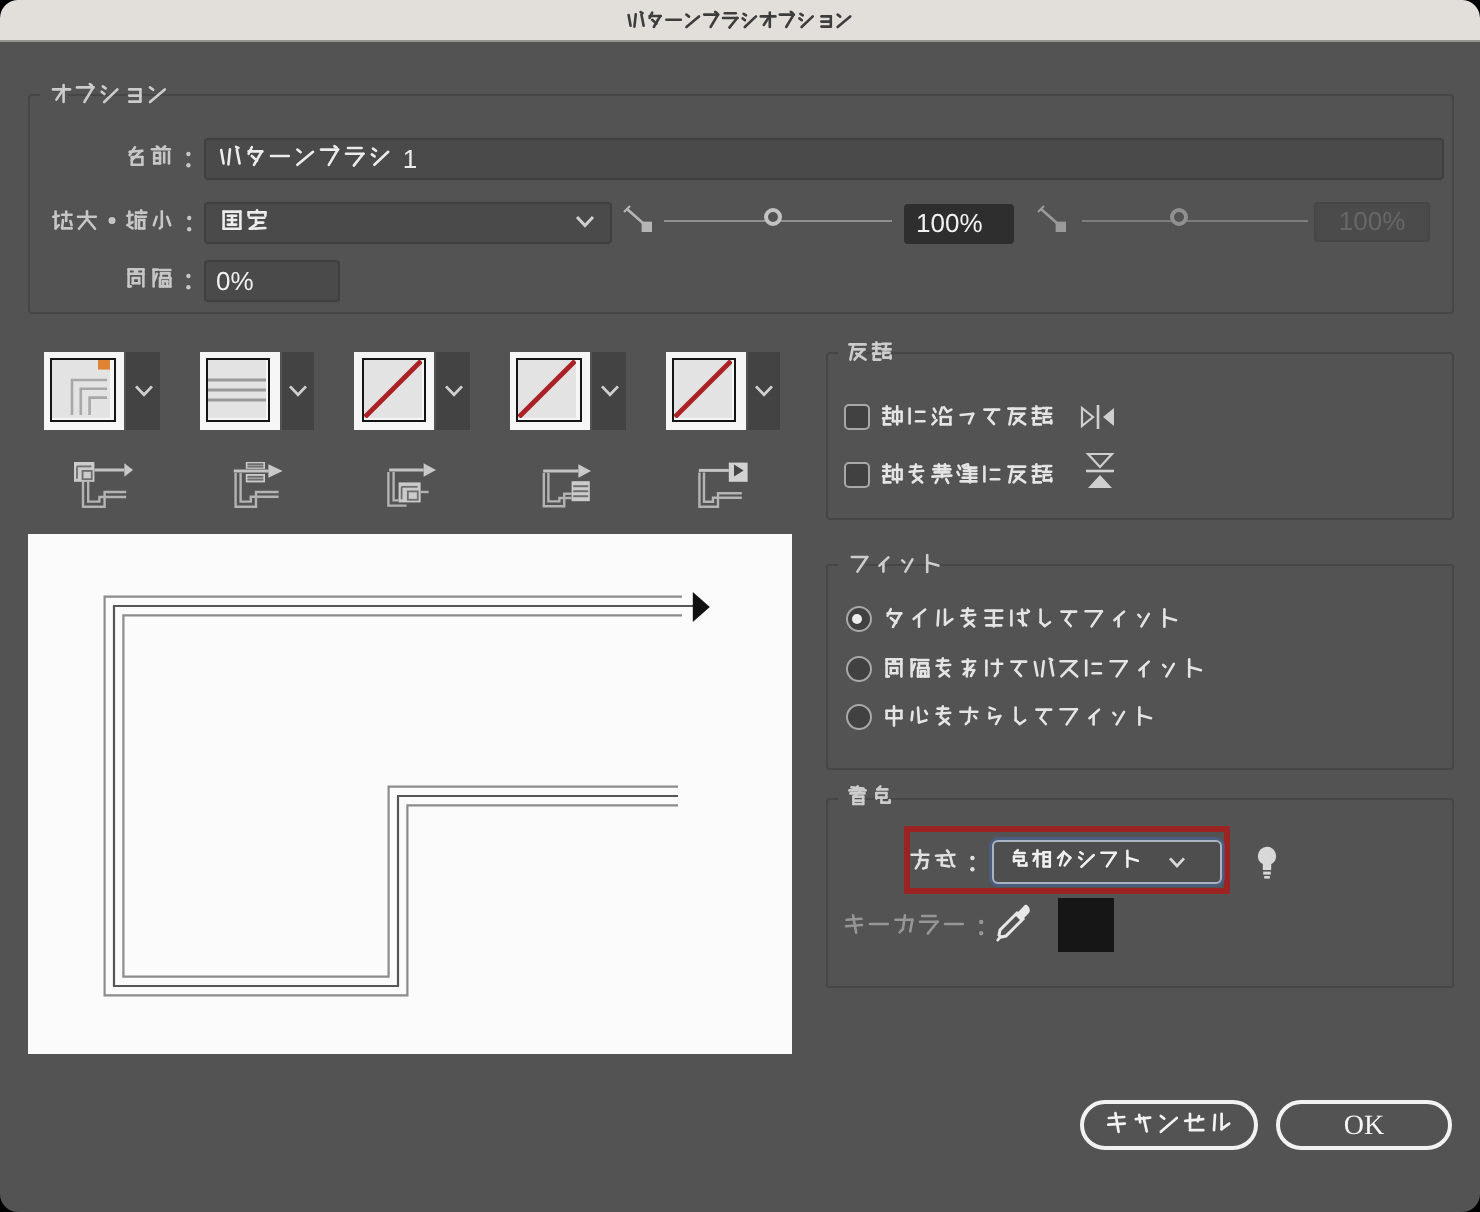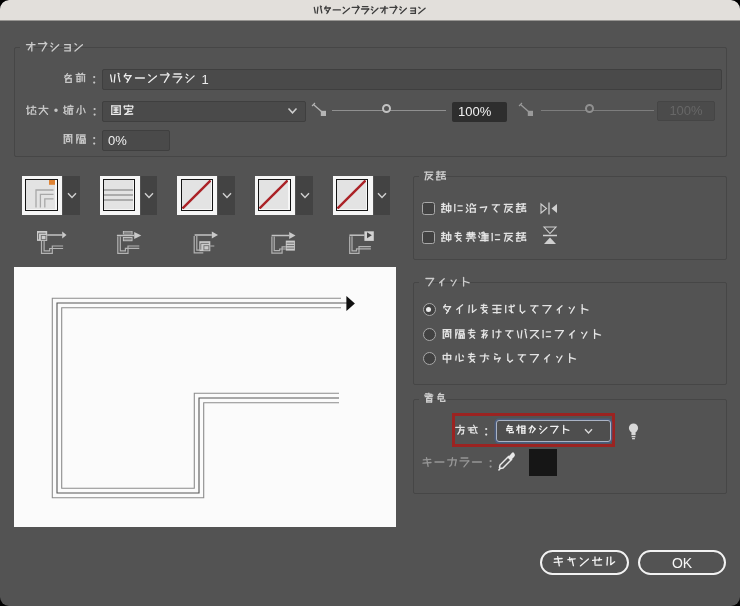--- a/index.html
+++ b/index.html
@@ -825,13 +825,13 @@
           <line x1="40.6" y1="5.4" x2="49.6" y2="4.6"></line>
           <line x1="43.0" y1="1.9" x2="43.0" y2="9.0"></line>
           <line x1="43.0" y1="10.1" x2="49.6" y2="10.1"></line>
           <line x1="47.5" y1="3.0" x2="46.9" y2="5.7"></line>
           <line x1="55.5" y1="2.4" x2="55.0" y2="10.1"></line>
           <line x1="58.8" y1="1.9" x2="58.8" y2="9.6"></line>
           <line x1="58.8" y1="9.6" x2="62.6" y2="6.8"></line>
         </g>
       </svg>
     </div>
-<div style="position:absolute;left:638px;top:550px;width:88px;height:25px;border:2px solid #f2f2f2;border-radius:13px;color:#f6f6f6;font-size:14px;text-align:center;line-height:23px;">OK</div>
+<div style="position:absolute;left:638px;top:550px;width:88px;height:25px;border:2px solid #f2f2f2;border-radius:13px;color:#f6f6f6;font-size:14px;text-align:center;line-height:23px;font-family:Liberation Serif, serif;">OK</div>
 </div>
 </body></html>

